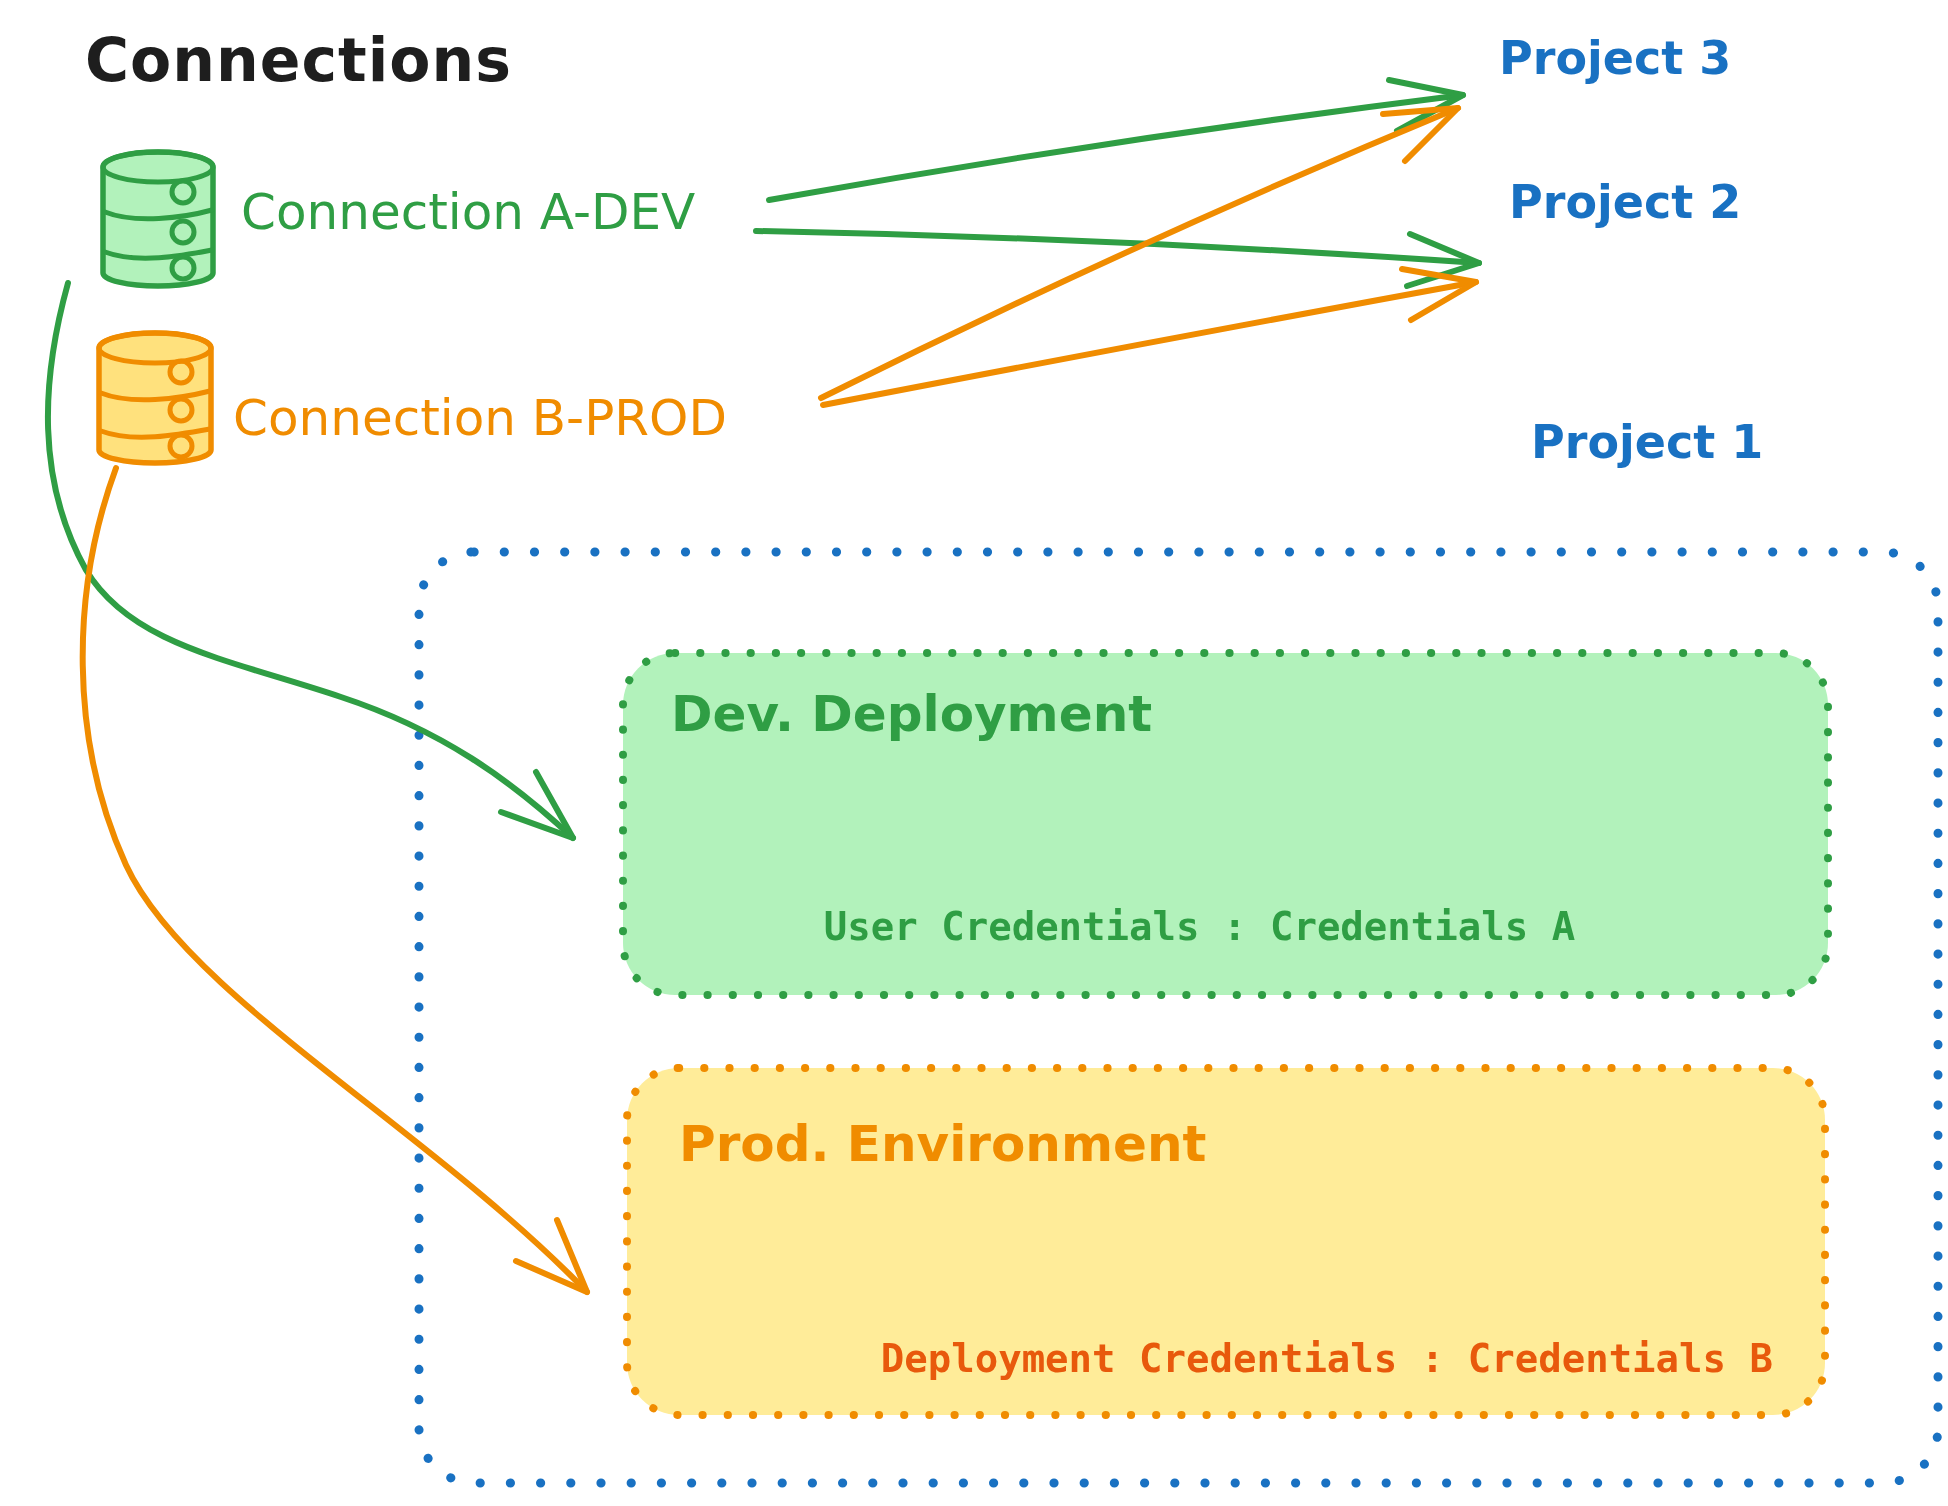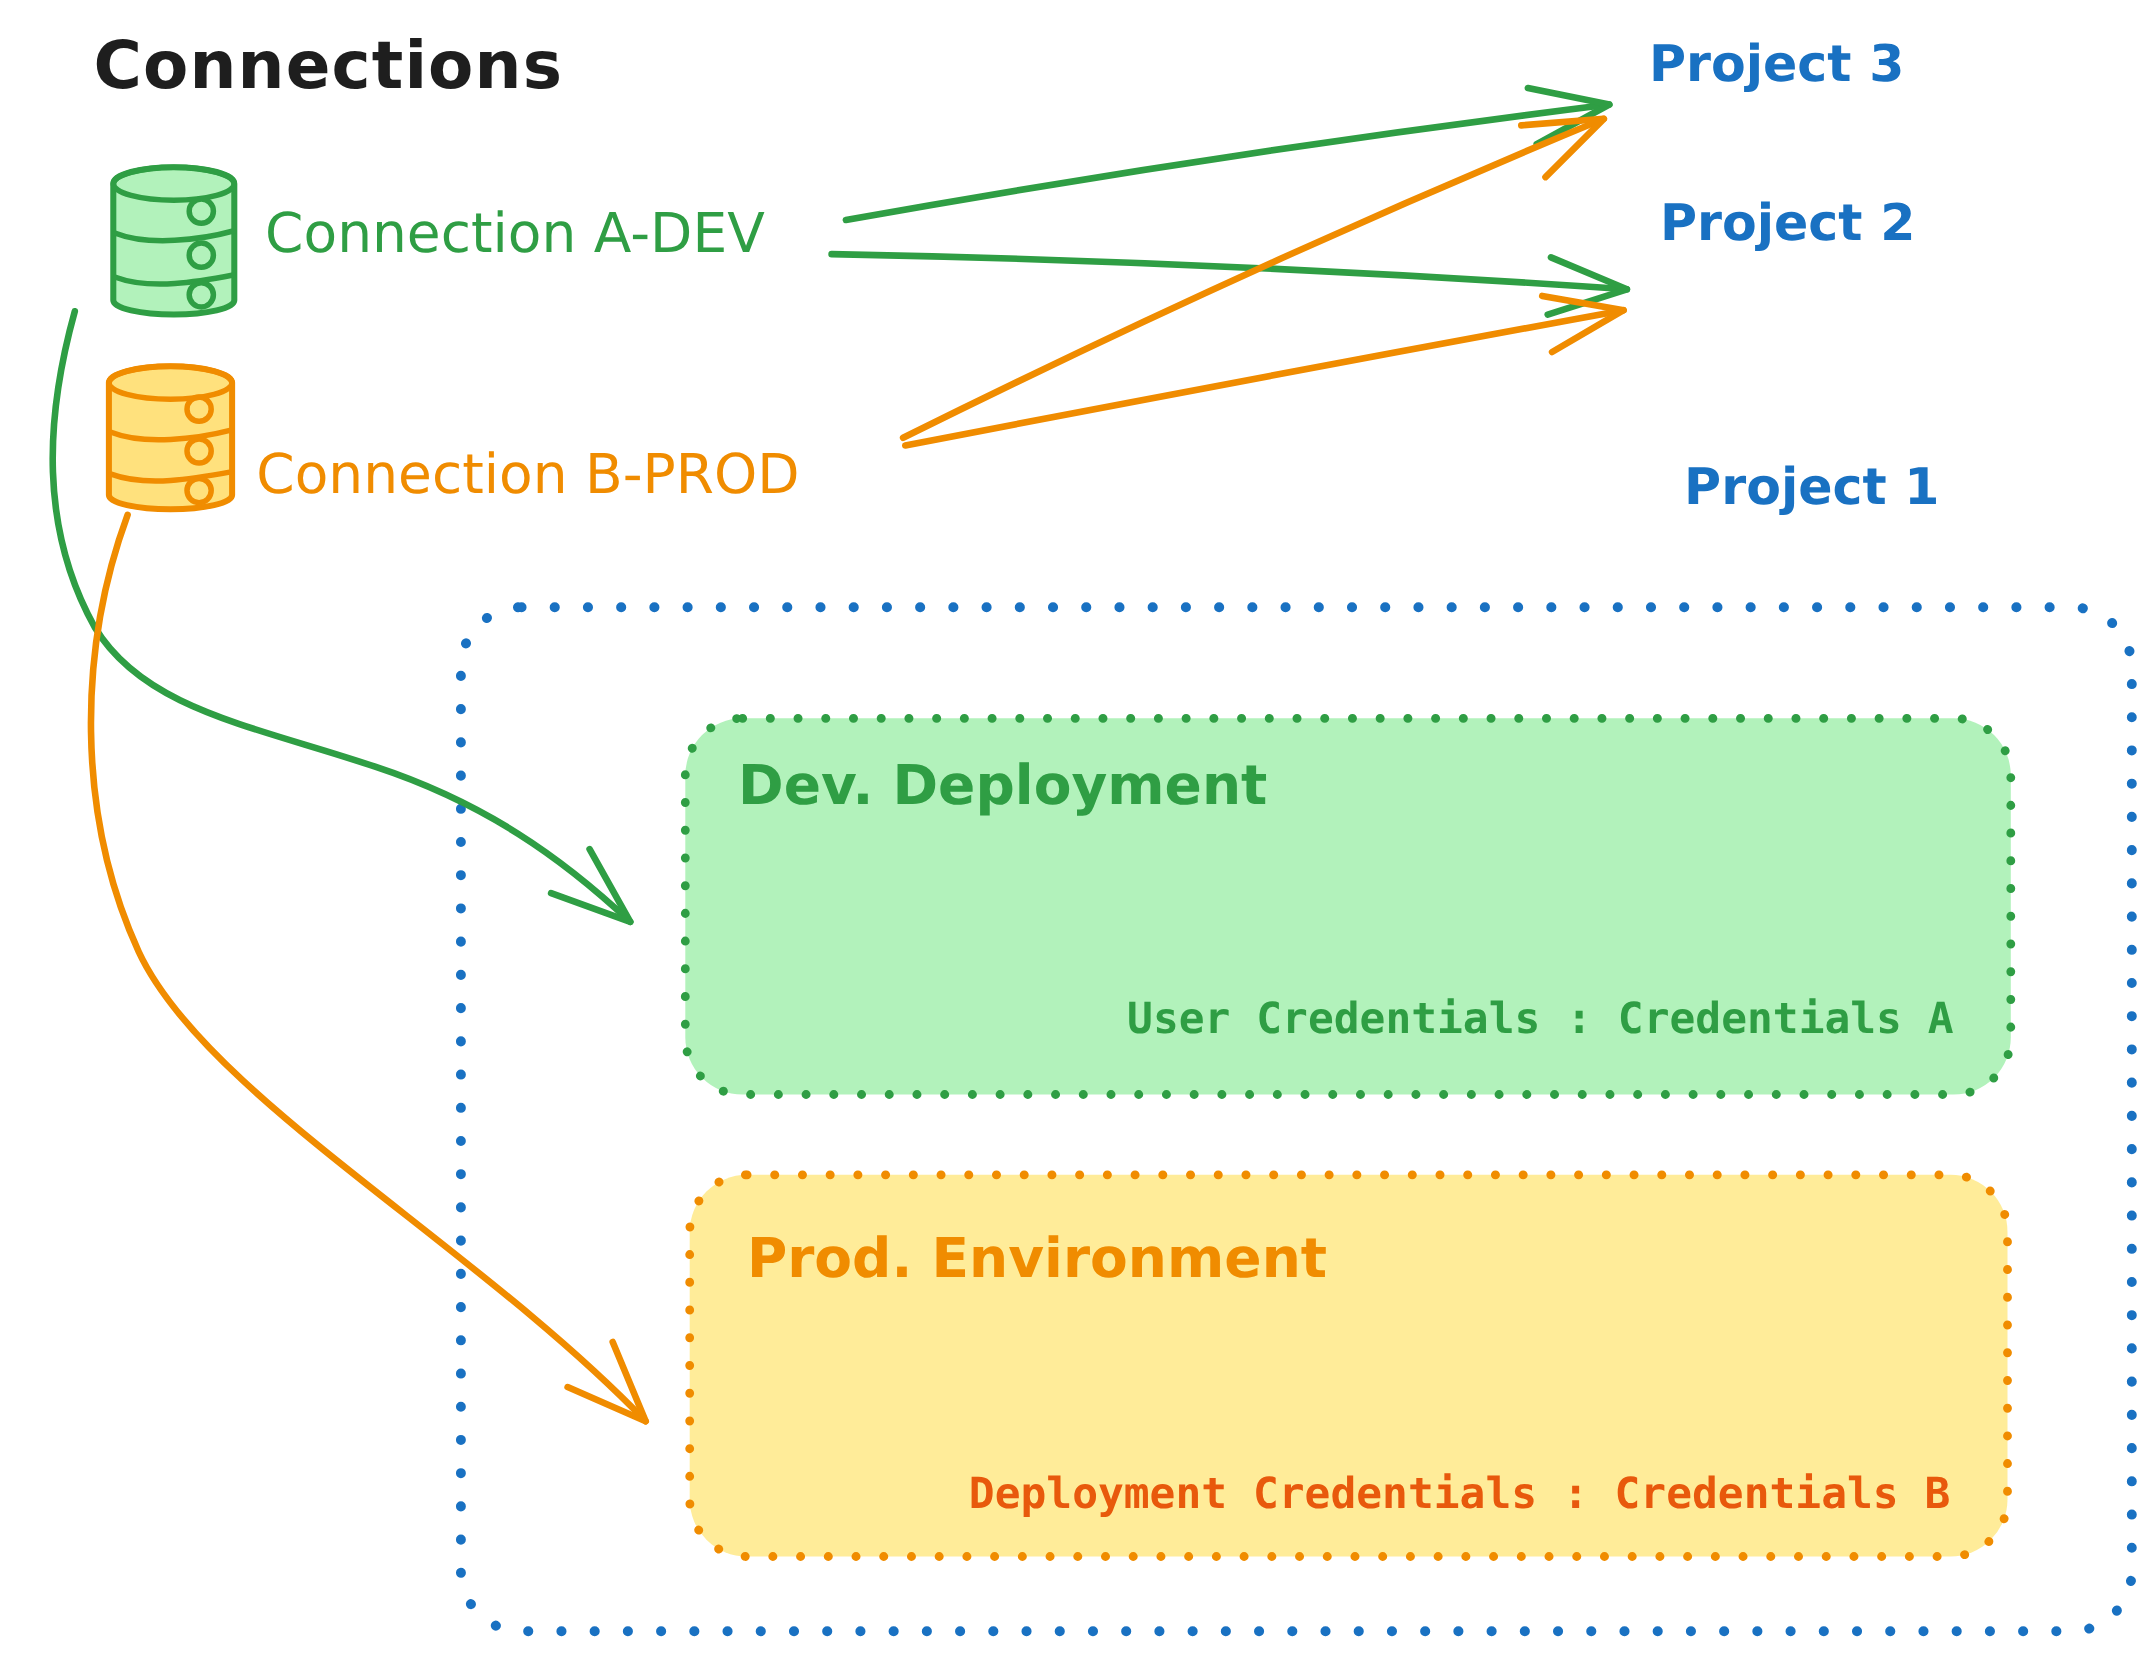--- a/index.html
+++ b/index.html
@@ -16,38 +16,38 @@
 
   .txt { position: absolute; white-space: nowrap; line-height: 1.15; }
 
   .title-text {
     left: 74px; top: 26px;
     font-size: 60px; font-weight: 700; letter-spacing: 1px;
     color: var(--ink);
   }
   .conn-label { font-size: 50px; font-weight: 400; }
   .conn-label-a { left: 230px; top: 184px; color: var(--green); }
-  .conn-label-b { left: 222px; top: 403px; color: var(--orange); }
+  .conn-label-b { left: 222px; top: 390px; color: var(--orange); }
 
   .project-label { font-size: 46px; font-weight: 700; color: var(--blue); }
   .project-3 { left: 1488px; top: 32px; }
   .project-2 { left: 1498px; top: 176px; }
   .project-1 { left: 1520px; top: 416px; }
 
   .env-title { font-size: 50px; font-weight: 700; }
   .env-dev-title  { left: 660px; top: 686px;  color: var(--green); }
   .env-prod-title { left: 668px; top: 1116px; color: var(--orange); text-align: center; }
 
   .cred {
     position: absolute;
     font-family: "DejaVu Sans Mono", "Liberation Mono", monospace;
     font-size: 39px; font-weight: 600;
     text-align: right;
   }
-  .cred-a { left: 612px; top: 904px;  width: 1153px; color: var(--green-code); }
+  .cred-a { left: 612px; top: 904px;  width: 1153px; color: var(--green-code); text-align: center; }
   .cred-b { left: 612px; top: 1336px; width: 1150px; color: var(--orange-code); }
 
   
   .box-blue   { fill: none; stroke: var(--blue);   stroke-width: 9; stroke-linecap: round; stroke-dasharray: 0.2 30; }
   .box-green  { fill: var(--green-fill);  stroke: var(--green);  stroke-width: 8; stroke-linecap: round; stroke-dasharray: 0.2 25; }
   .box-orange { fill: var(--orange-fill); stroke: var(--orange); stroke-width: 8; stroke-linecap: round; stroke-dasharray: 0.2 25; }
 
   .arrow-green  { fill: none; stroke: var(--green);  stroke-width: 6; stroke-linecap: round; stroke-linejoin: round; }
   .arrow-orange { fill: none; stroke: var(--orange); stroke-width: 6; stroke-linecap: round; stroke-linejoin: round; }
 

